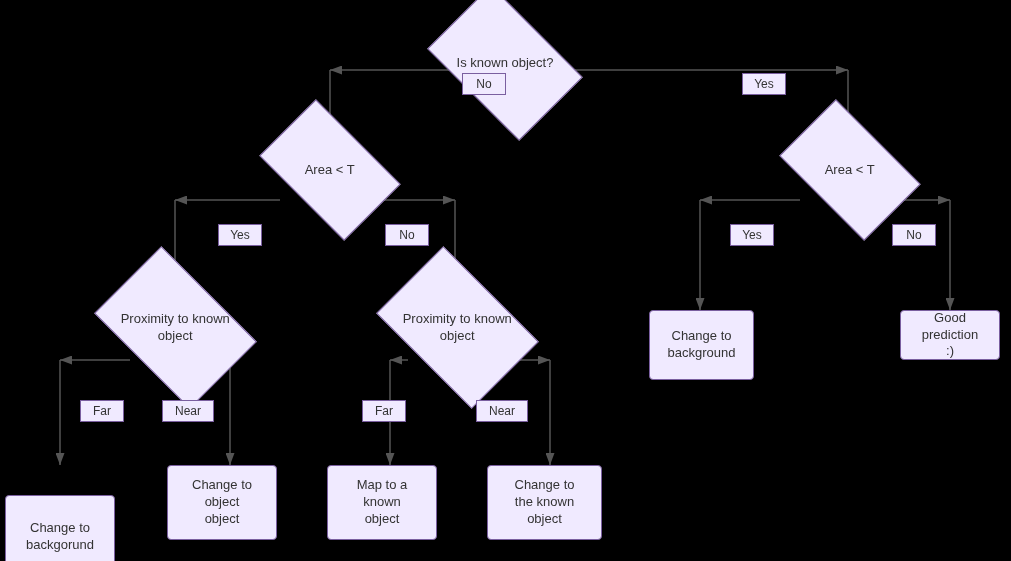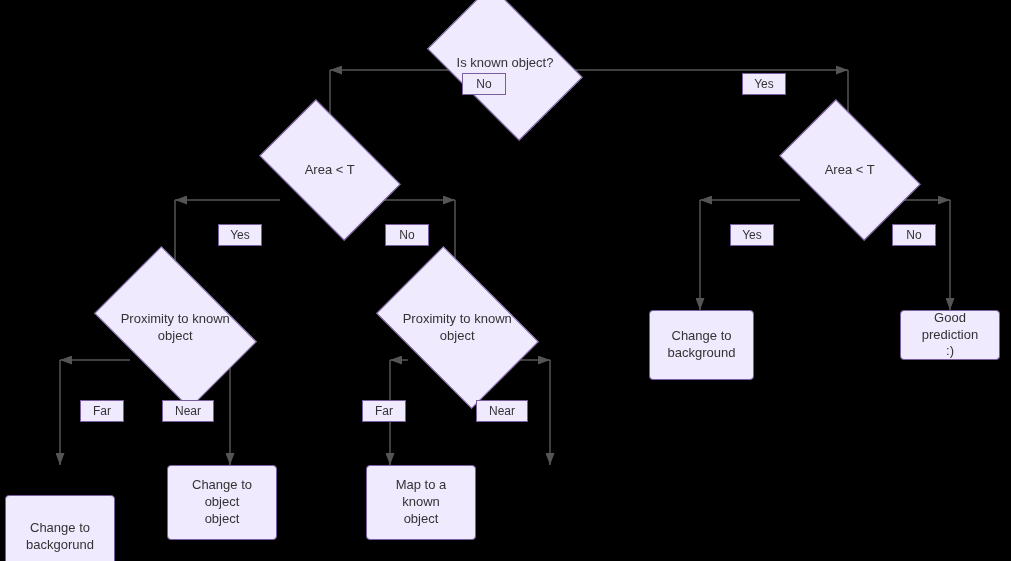--- a/index.html
+++ b/index.html
@@ -176,18 +176,21 @@
   </div>
 
   <div class="node rect" style="left:5px; top:465px; width:110px; height:84px;margin-top:30px;">
     <span>Change to backgorund</span>
   </div>
 
   <div class="node rect" style="left:167px; top:465px; width:110px; height:75px;">
     <span>Change to object object</span>
   </div>
 
-  <div class="node rect" style="left:327px; top:465px; width:110px; height:75px;margin-left:39px;">
+  <div class="node rect" style="left:327px; top:465px; width:110px; height:75px;">
     <span>Map to a known object</span>
   </div>
 
+  <div class="node rect" style="left:487px; top:465px; width:115px; height:75px;">
+    <span>Change to the known object</span>
+  </div>
 
 </div>
 
 </body></html>

